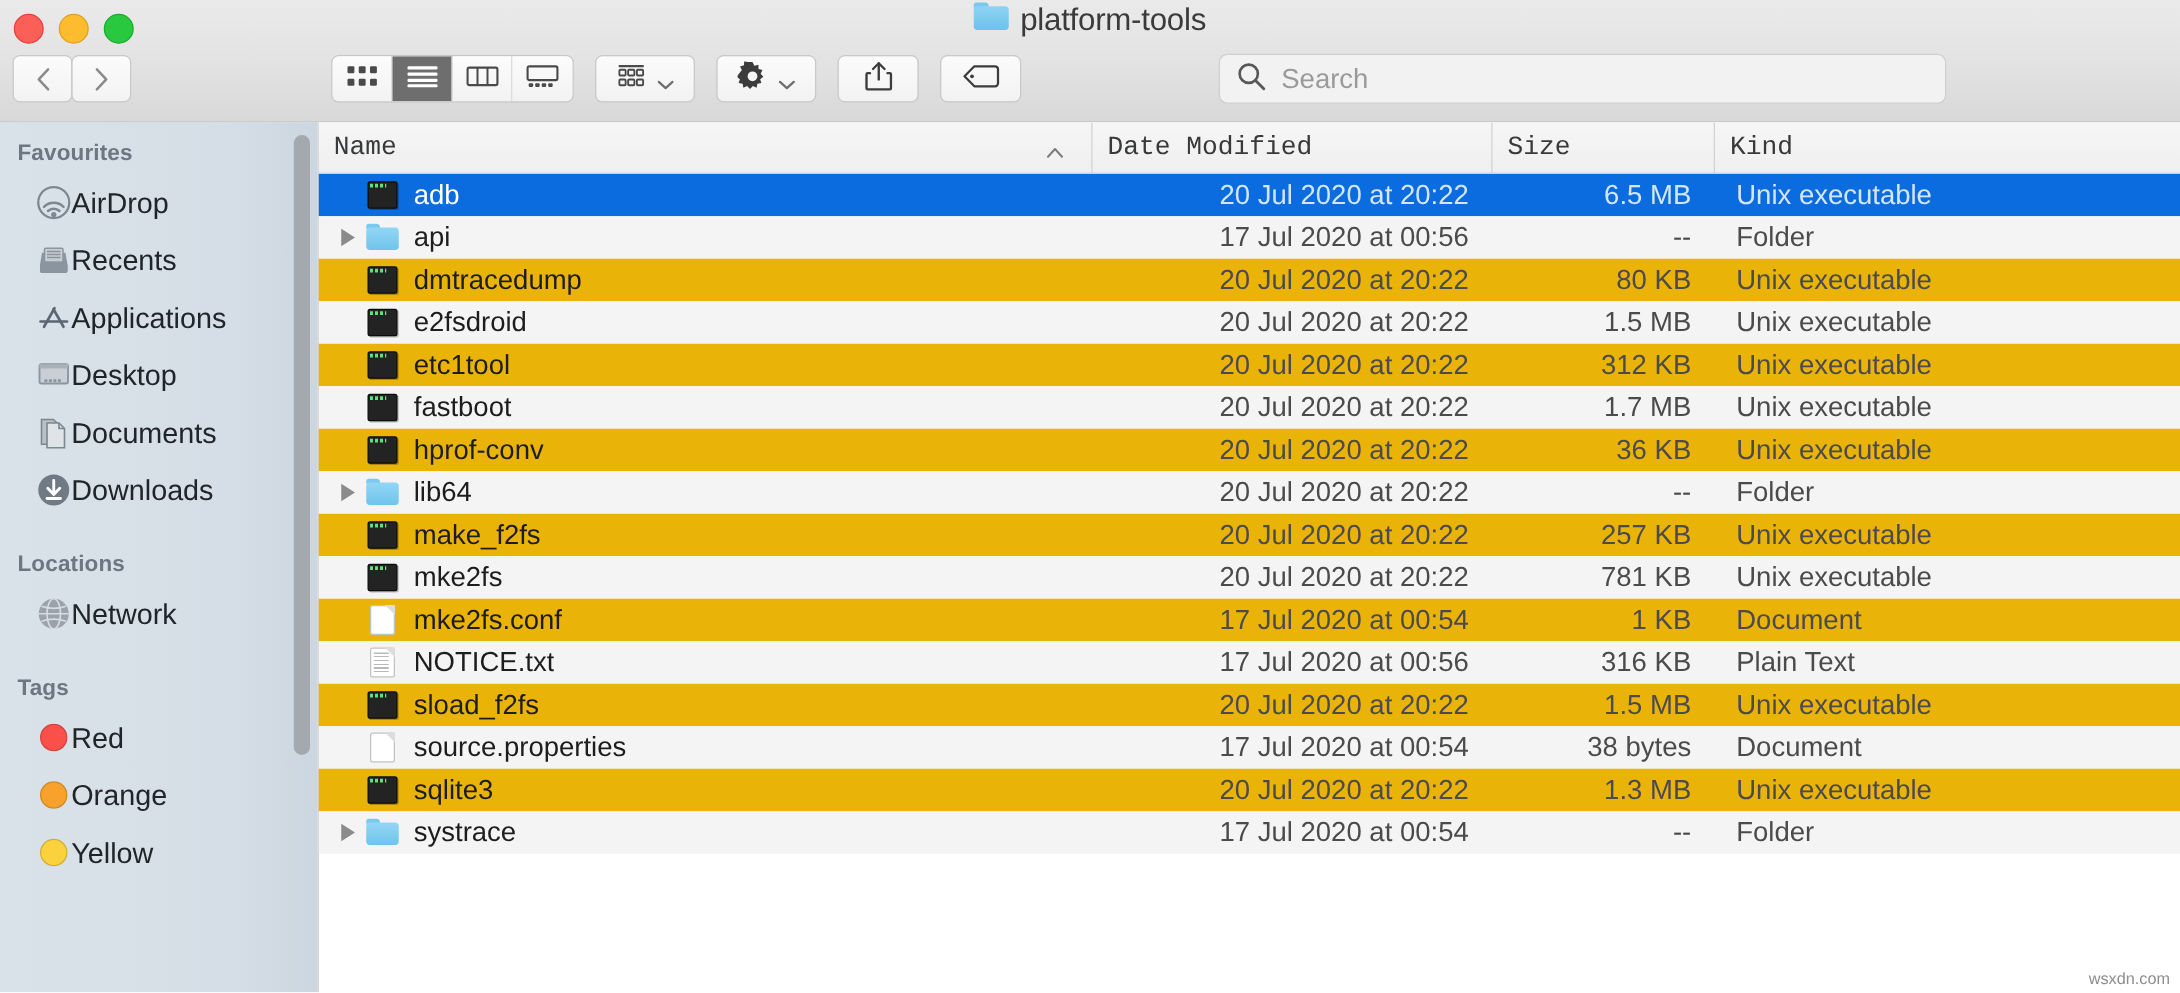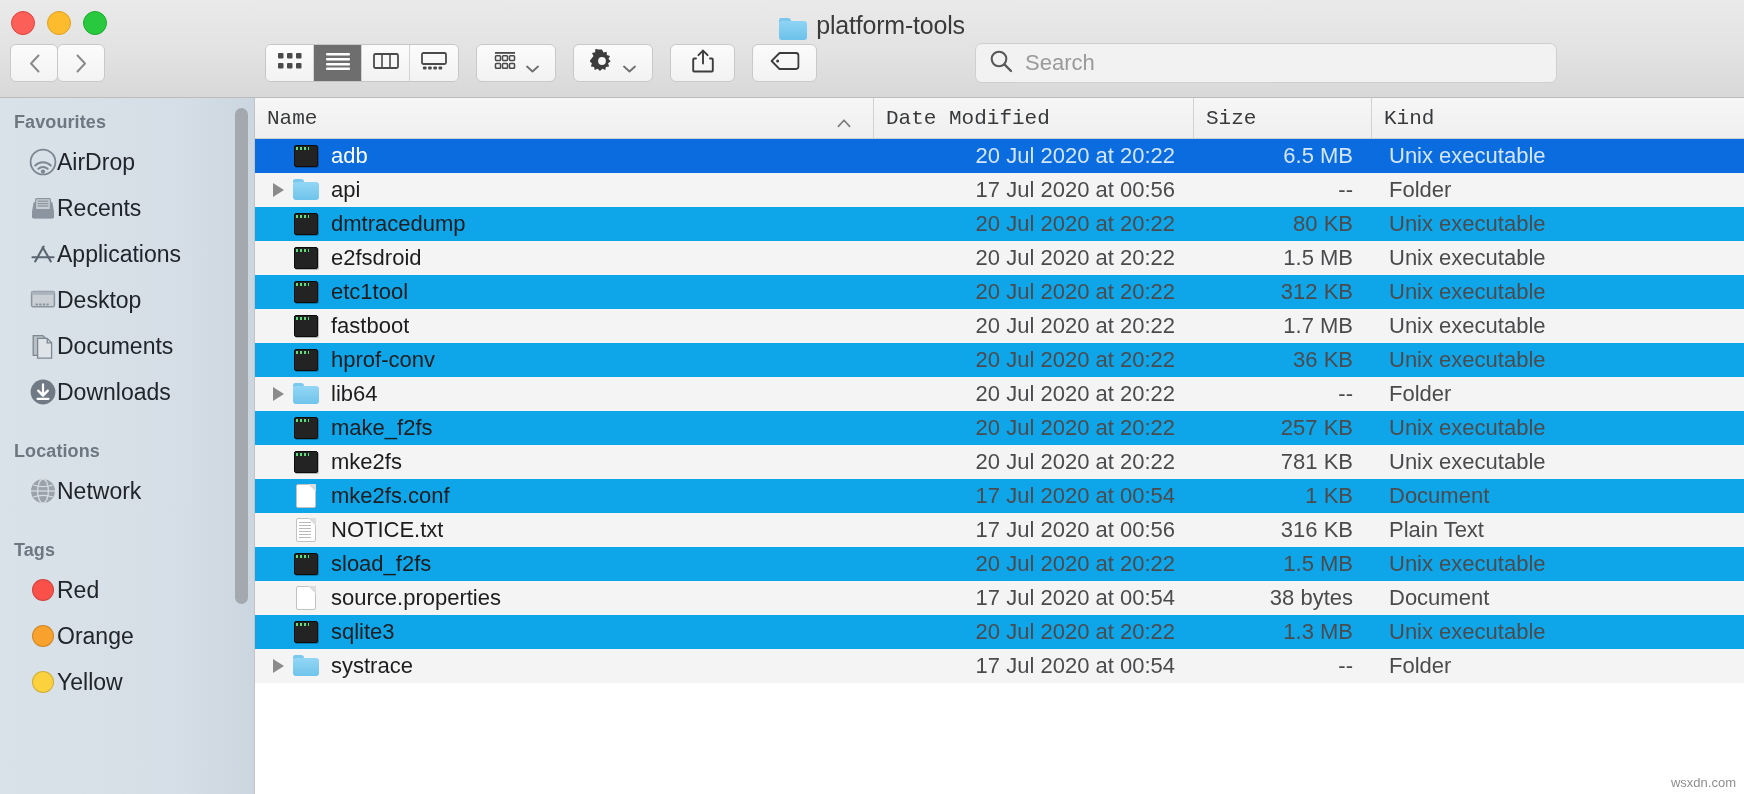--- a/index.html
+++ b/index.html
@@ -27,21 +27,21 @@
   .traffic {
     position: absolute; top: 11px;
     width: 24px; height: 24px; border-radius: 50%;
   }
   .traffic-close  { left: 11px;  background: #fb5f57; border: 1px solid #e0443e; }
   .traffic-min    { left: 47px;  background: #fdbc2e; border: 1px solid #dea123; }
   .traffic-max    { left: 83px;  background: #28c83f; border: 1px solid #1dab2c; }
 
   #title-wrap {
     position: absolute; left: 0; top: 2px; width: 1744px; height: 38px;
-    display: flex; align-items: flex-end; justify-content: center; gap: 9px;
+    display: flex; align-items: flex-start; justify-content: center; gap: 9px;
   }
   #title-folder-icon { width: 28px; height: 22px; position: relative; }
   #title-folder-icon .tab {
     position: absolute; left: 0; top: 0; width: 12px; height: 5px;
     background: #7ac8ee; border-radius: 2px 3px 0 0;
   }
   #title-folder-icon .body {
     position: absolute; left: 0; top: 3px; width: 28px; height: 19px;
     background: linear-gradient(to bottom, #8fd3f4 0%, #6bc2ea 100%);
     border-radius: 3px;
@@ -140,21 +140,21 @@
   .col-name { width: 618px; }
   .col-date { width: 320px; }
   .col-size { width: 178px; }
   .col-kind { flex: 1; }
   .sortcaret { position: absolute; right: 22px; top: 13px; width: 14px; height: 10px; }
 
   .row {
     height: 34px; display: flex; align-items: center;
     font-size: 22px; color: #1d1d1f;
   }
-  .row.odd  { background: #0ea5e9; }
+  .row.odd  { background: #eab308; }
   .row.even { background: #f4f4f4; }
   .row.selected { background: #0b6cdf; color: #ffffff; }
   .cell-name {
     width: 618px; display: flex; align-items: center;
     padding-left: 8px; gap: 0px; overflow: hidden; white-space: nowrap;
   }
   .disclosure {
     width: 30px; flex: 0 0 30px; display: flex; align-items: center; justify-content: center;
   }
   .tri { width: 0; height: 0; border-left: 11px solid #8b8b8b; border-top: 7px solid transparent; border-bottom: 7px solid transparent; }

